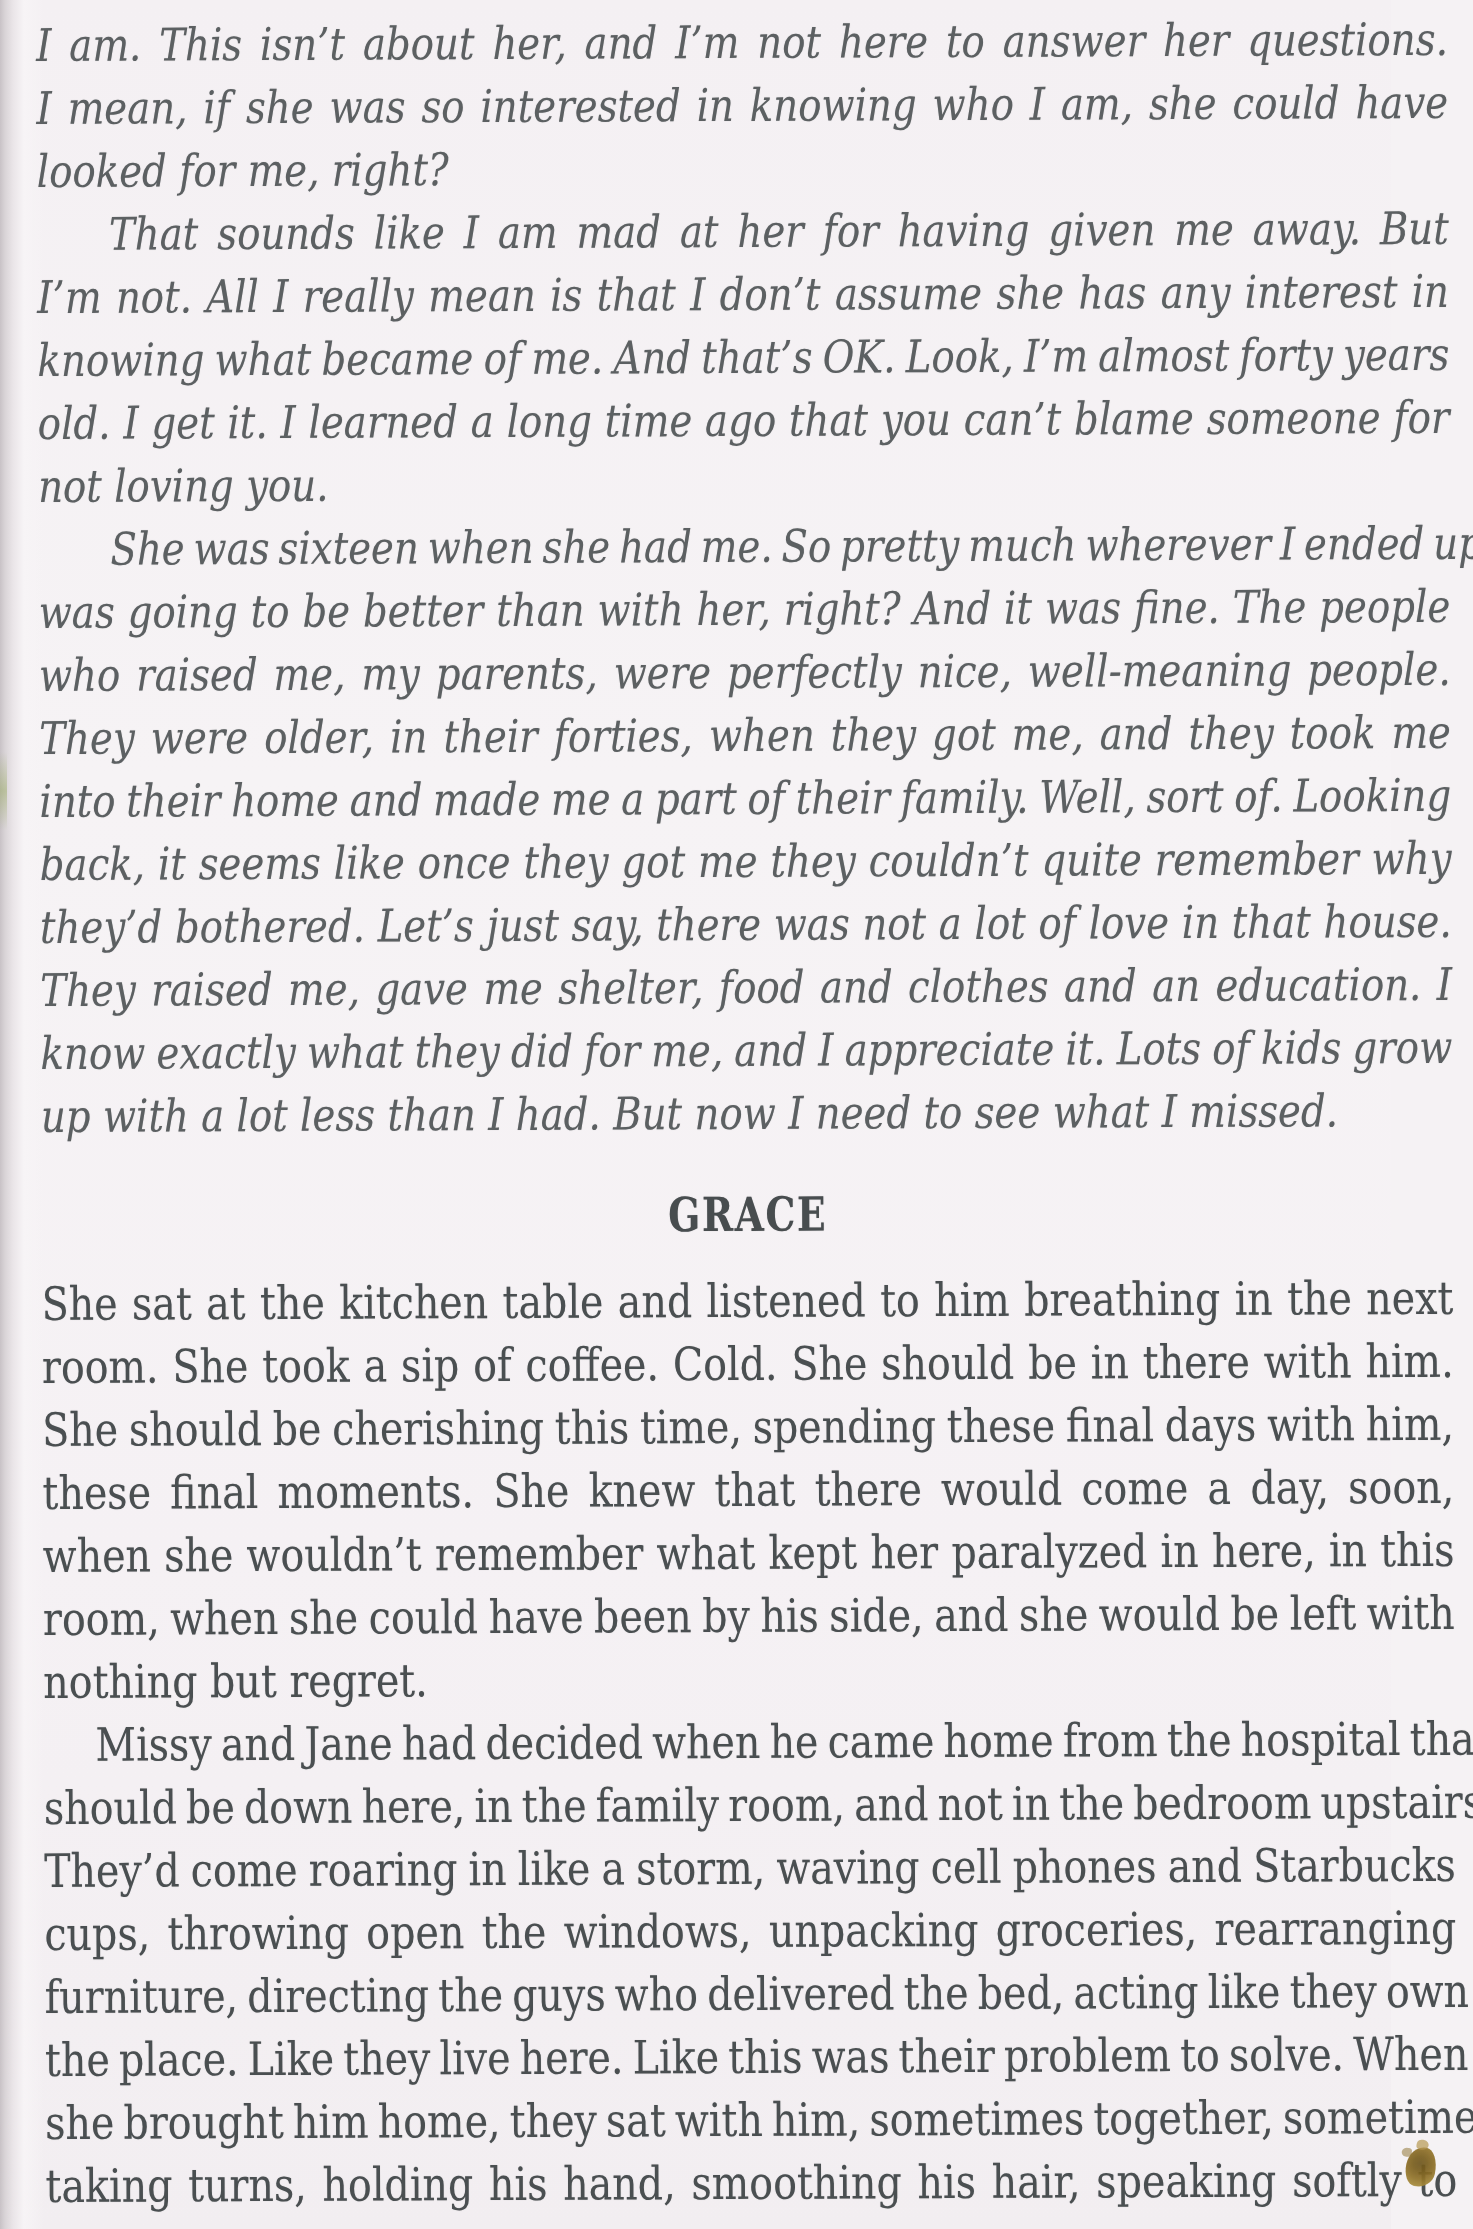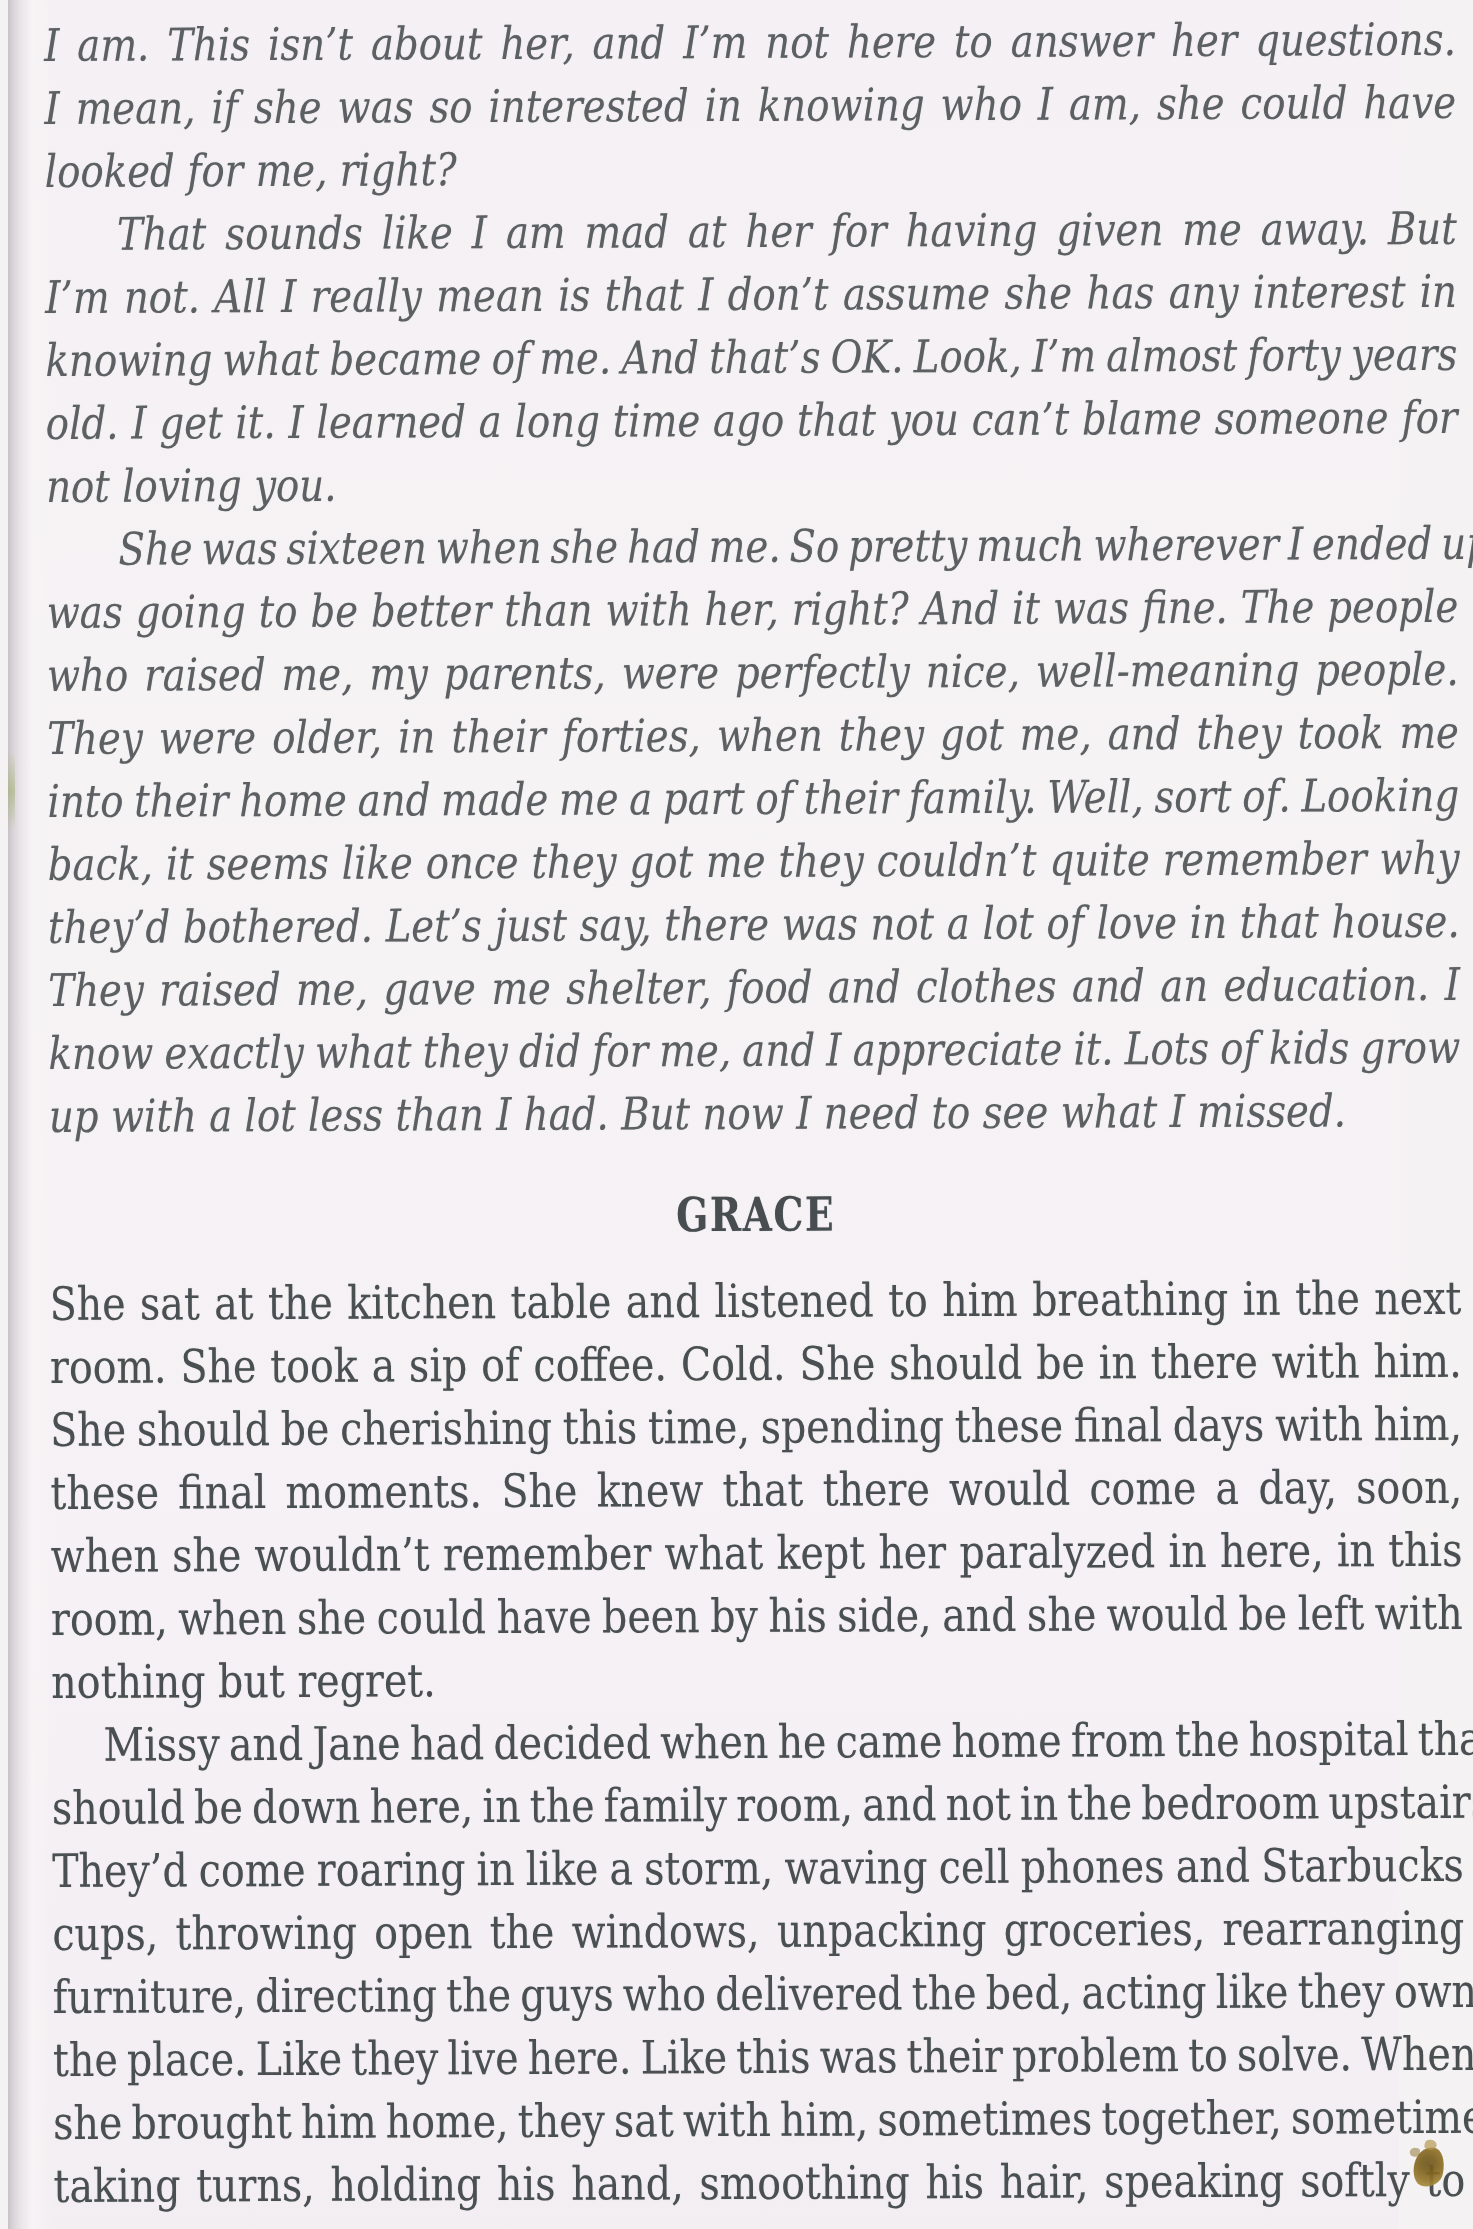--- a/index.html
+++ b/index.html
@@ -8,21 +8,20 @@
   }
   html,body{margin:0;padding:0;}
   body{
     width:1473px;height:2229px;overflow:hidden;
     background:var(--bg);
     font-family:"DejaVu Serif","Liberation Serif",serif;
   }
   .page{
     position:relative;width:1391px;height:2229px;
     background:linear-gradient(180deg,#f4f0f3 0%,#f6f3f5 35%,#f5f1f4 70%,#f2eef1 100%);
-    margin-left:8px;
   }
   .edge-shadow{
     position:absolute;left:0;top:0;bottom:0;width:44px;pointer-events:none;
     background:linear-gradient(90deg,
       #c8c2c6 0px,#d9d4d7 5px,#eae5e8 13px,#f7f4f6 24px,rgba(246,243,245,0) 44px);
   }
   .smudge-green{
     position:absolute;left:0;top:752px;width:7px;height:78px;pointer-events:none;
     background:linear-gradient(180deg,rgba(148,168,88,0) 0%,rgba(148,168,88,.45) 50%,rgba(148,168,88,0) 100%);
   }

